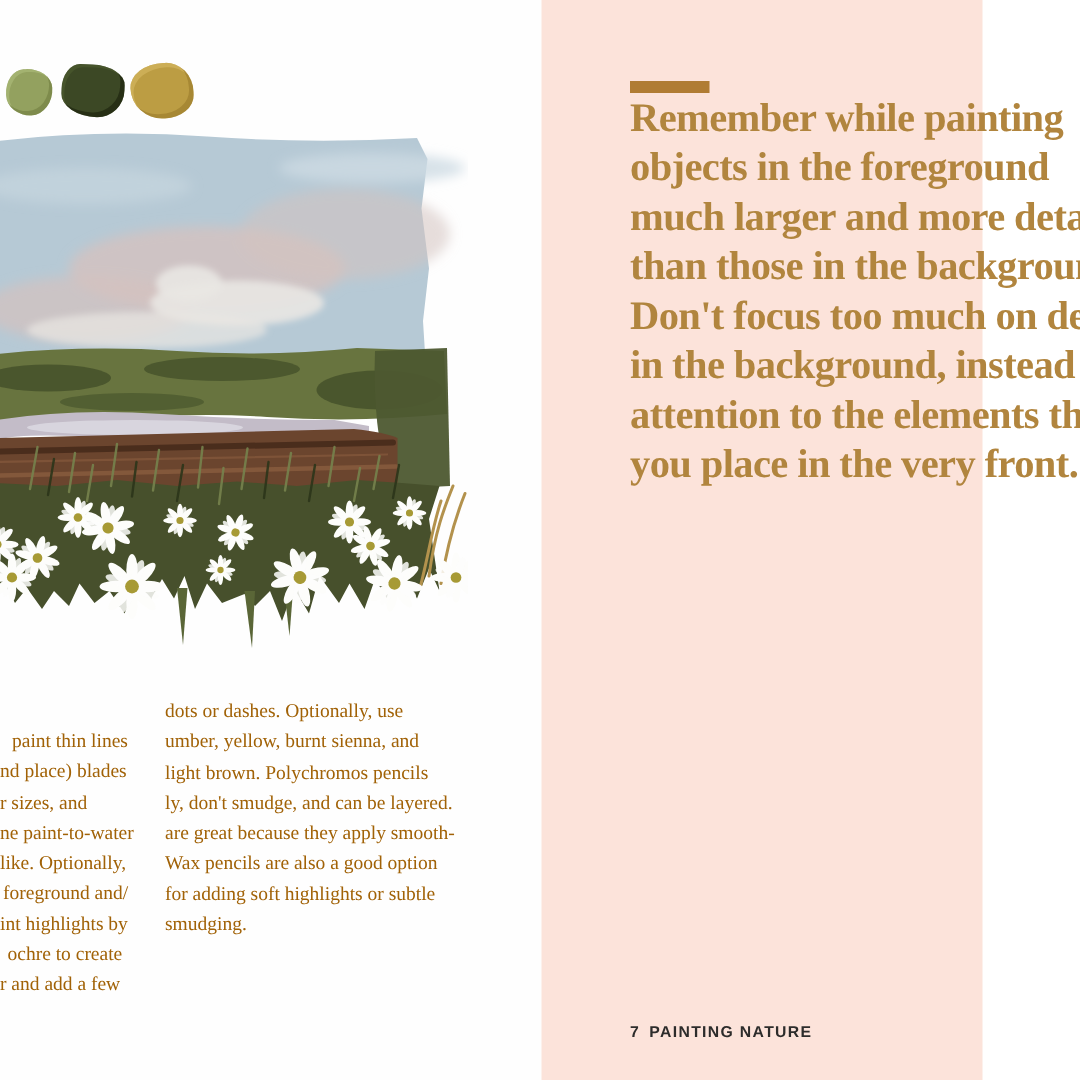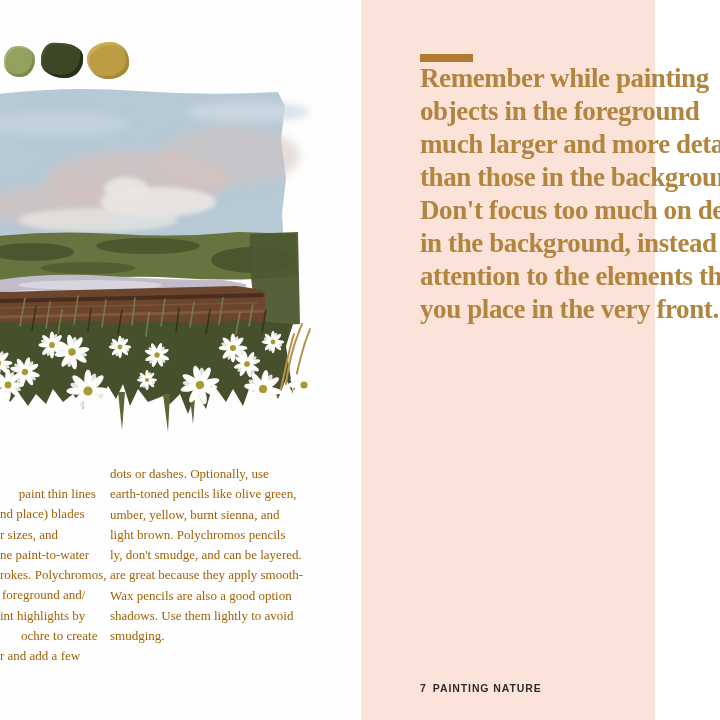--- a/index.html
+++ b/index.html
@@ -30,23 +30,23 @@
     border-radius:55% 45% 48% 52%/45% 55% 42% 58%;transform:rotate(-2deg);
     box-shadow:inset -3px -3px 0 rgba(150,118,40,.55), inset 2px 3px 0 rgba(215,185,100,.6);
   }
   
   .painting{position:absolute;left:-2px;top:84px;width:314px;height:352px;}
   
   .col{position:absolute;font-size:13px;line-height:20.3px;color:#a16207;}
   .col div{white-space:nowrap;}
   .col-1{left:0;top:484px;}
   .col-2{left:110px;top:464px;}
-  .col-1 div:nth-child(1){padding-left:8px;text-align:center;}
+  .col-1 div:nth-child(1){padding-left:8px;}
   .col-1 div:nth-child(6){padding-left:2px;}
-  .col-1 div:nth-child(8){padding-left:21px;}
+  .col-1 div:nth-child(8){padding-left:5px;}
   
   .accent-bar{
     position:absolute;left:59px;top:54px;width:53px;height:8px;background:#b07c33;
   }
   .quote{
     position:absolute;left:59px;top:62px;width:600px;
     font-size:27px;font-weight:bold;line-height:33px;color:#b1853e;
     letter-spacing:-0.4px;
   }
   .quote div{white-space:nowrap;}
@@ -184,36 +184,35 @@
     <use href="#daisy" transform="translate(122 263) scale(0.7)"></use>
     <use href="#daisy" transform="translate(54 261) scale(0.85)"></use>
     <use href="#daisy" transform="translate(0 279) scale(0.9)"></use>
   </svg>
 
   <div class="col col-1">
     <div>paint thin lines</div>
     <div>nd place) blades</div>
     <div>r sizes, and</div>
     <div>ne paint-to-water</div>
-    <div>rokes. Polychromos,</div>
+    <div>like. Optionally,</div>
     <div>foreground and/</div>
     <div>int highlights by</div>
     <div>ochre to create</div>
     <div>r and add a few</div>
   </div>
 
   <div class="col col-2">
     <div>dots or dashes. Optionally, use</div>
-    <div>earth-toned pencils like olive green,</div>
     <div>umber, yellow, burnt sienna, and</div>
     <div>light brown. Polychromos pencils</div>
     <div>ly, don't smudge, and can be layered.</div>
     <div>are great because they apply smooth-</div>
     <div>Wax pencils are also a good option</div>
-    <div>shadows. Use them lightly to avoid</div>
+    <div>for adding soft highlights or subtle</div>
     <div>smudging.</div>
   </div>
 </div>
 
 <div class="right-page">
   <div class="accent-bar"></div>
 
   <div class="quote">
     <div>Remember while painting</div>
     <div>objects in the foreground</div>

